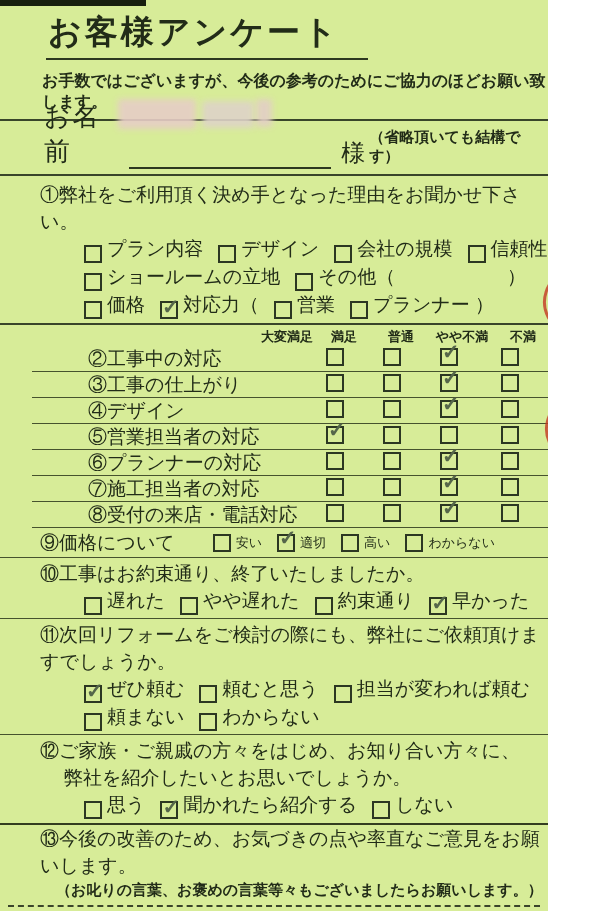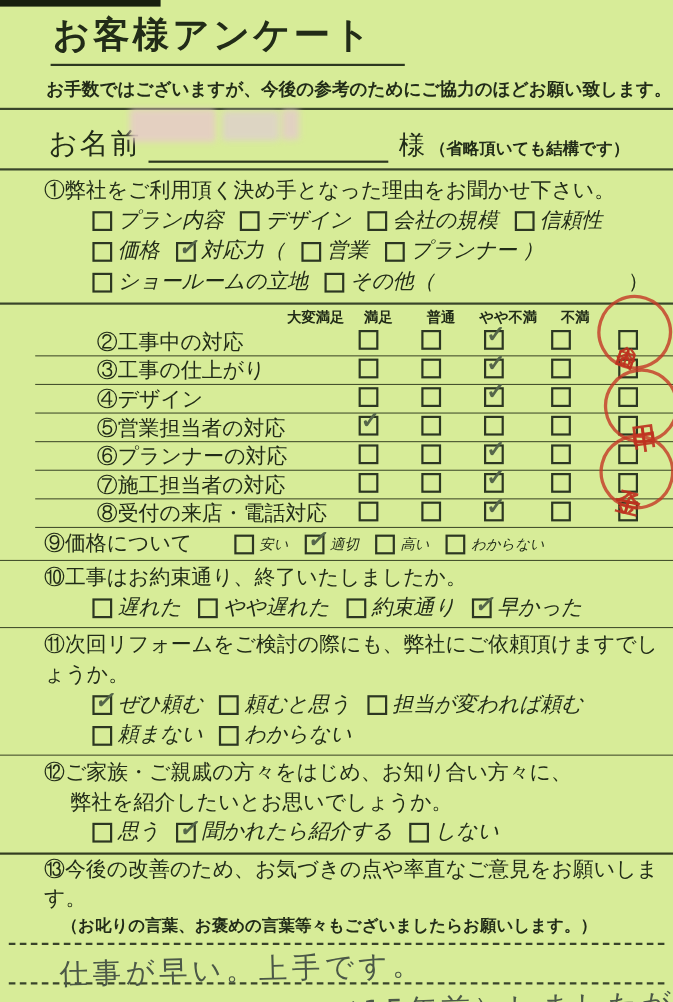--- a/index.html
+++ b/index.html
@@ -1,16 +1,16 @@
 <!DOCTYPE html>
 <html><head>
 <meta charset="utf-8">
 <style>
   html,body{margin:0;padding:0;}
-  .page{position:relative;width:612px;height:911px;background:#d7ec98;overflow:hidden;
+  .page{position:relative;width:548px;height:911px;background:#d7ec98;overflow:hidden;
         font-family:"Liberation Sans",sans-serif;color:#222c18;}
   .top-strip{position:absolute;left:0;top:0;width:146px;height:6px;background:#17200f;}
 
   
   .hdr{padding-top:10px;border-bottom:2px solid #39452a;padding-bottom:6px;}
   .title{display:inline-block;margin-left:46px;font-size:33px;font-weight:bold;letter-spacing:3px;
          border-bottom:2px solid #2d3820;padding:0 28px 3px 2px;}
   .subtitle{margin-top:11px;padding-left:42px;font-family:"Liberation Serif",serif;
             font-weight:bold;font-size:16px;}
 
@@ -24,21 +24,21 @@
              margin-left:4px;padding-bottom:3px;}
   .blur-block{position:absolute;filter:blur(3px);opacity:.9;border-radius:2px;}
   .b1{left:118px;top:99px;width:78px;height:30px;background:#e6cdc6;}
   .b2{left:202px;top:101px;width:52px;height:27px;background:#ded3c8;}
   .b3{left:256px;top:99px;width:16px;height:28px;background:#e3cfc6;}
 
   
   .q-text{font-size:19px;padding-left:40px;line-height:27px;}
   .q-sub{padding-left:64px;}
   .opt-line{padding-left:84px;line-height:28px;font-size:19px;display:flex;flex-wrap:nowrap;align-items:center;}
-  .opt{margin-right:15px;white-space:nowrap;display:inline-flex;align-items:center;font-style:italic;}
+  .opt{margin-right:15px;white-space:nowrap;display:inline-flex;align-items:flex-end;}
   .cb{position:relative;display:inline-block;width:14px;height:14px;border:2px solid #2c3722;
       margin-right:5px;flex:0 0 auto;background:transparent;}
   .cb.on::after{content:"✓";position:absolute;left:0px;top:-10px;font-size:21px;color:#55664a;font-weight:bold;}
   .close-paren{margin-left:auto;margin-right:16px;}
 
   .sec1{padding:5px 6px 4px 0;border-bottom:2px solid #39452a;}
 
   
   .rt-head{display:grid;grid-template-columns:250px 58px 56px 58px 64px 58px;
            padding-left:8px;height:21px;align-items:end;font-size:13px;font-weight:bold;}
@@ -109,48 +109,48 @@
         <span class="opt">
           <span class="cb"></span>
           <span>会社の規模</span>
         </span>
         <span class="opt">
           <span class="cb"></span>
           <span>信頼性</span>
         </span>
       </div>
     <div class="opt-line">
-        <span class="opt">
-          <span class="cb"></span>
-          <span>価格</span>
-        </span>
-        <span class="opt">
-          <span class="cb on"></span>
-          <span>対応力（</span>
-        </span>
-        <span class="opt">
-          <span class="cb"></span>
-          <span>営業</span>
-        </span>
-        <span class="opt">
-          <span class="cb"></span>
-          <span>プランナー ）</span>
-        </span>
-      </div>
-    <div class="opt-line">
       <span class="opt">
           <span class="cb"></span>
           <span>ショールームの立地</span>
         </span>
         <span class="opt">
           <span class="cb"></span>
           <span>その他（</span>
         </span>
         <span class="close-paren">）</span>
     </div>
+    <div class="opt-line">
+        <span class="opt">
+          <span class="cb"></span>
+          <span>価格</span>
+        </span>
+        <span class="opt">
+          <span class="cb on"></span>
+          <span>対応力（</span>
+        </span>
+        <span class="opt">
+          <span class="cb"></span>
+          <span>営業</span>
+        </span>
+        <span class="opt">
+          <span class="cb"></span>
+          <span>プランナー ）</span>
+        </span>
+      </div>
   </div>
 
   <div>
       <div class="rt-head">
         <span></span>
         <span>大変満足</span>
         <span>満足</span>
         <span>普通</span>
         <span>やや不満</span>
         <span>不満</span>

